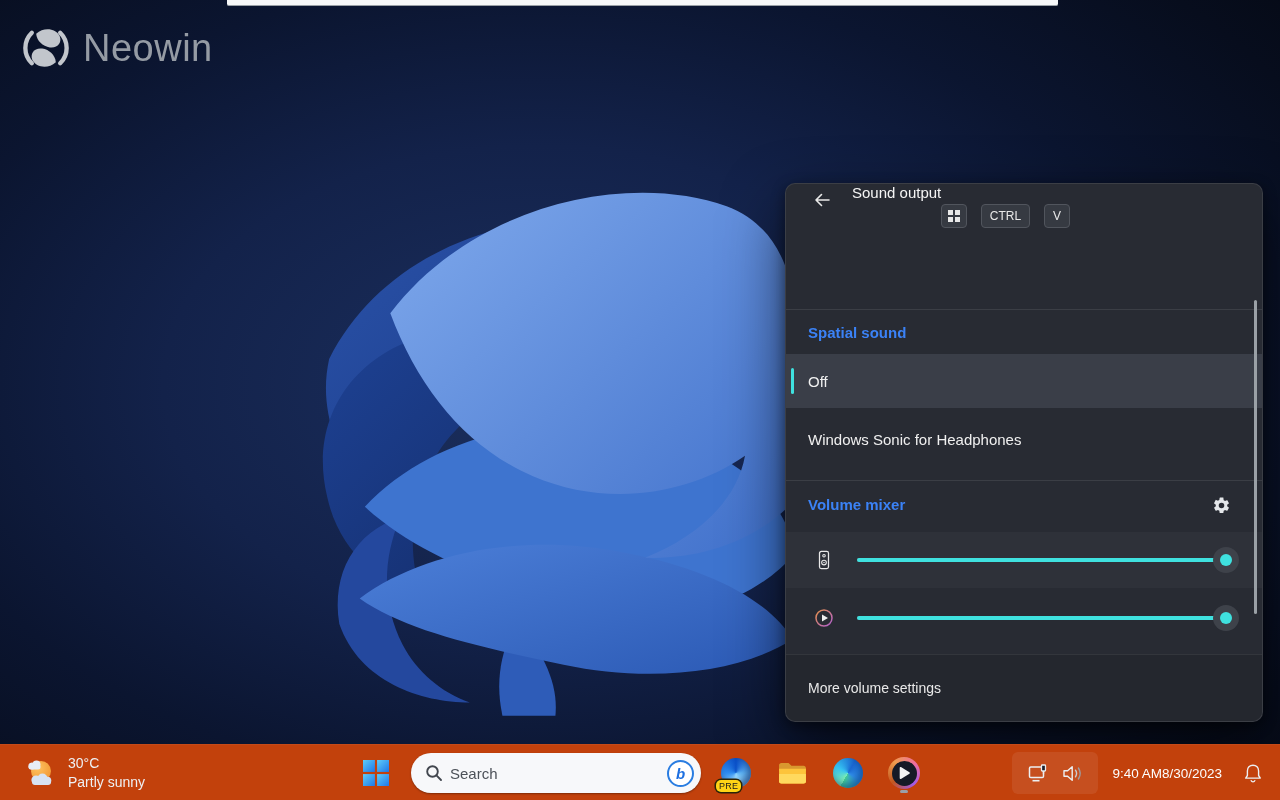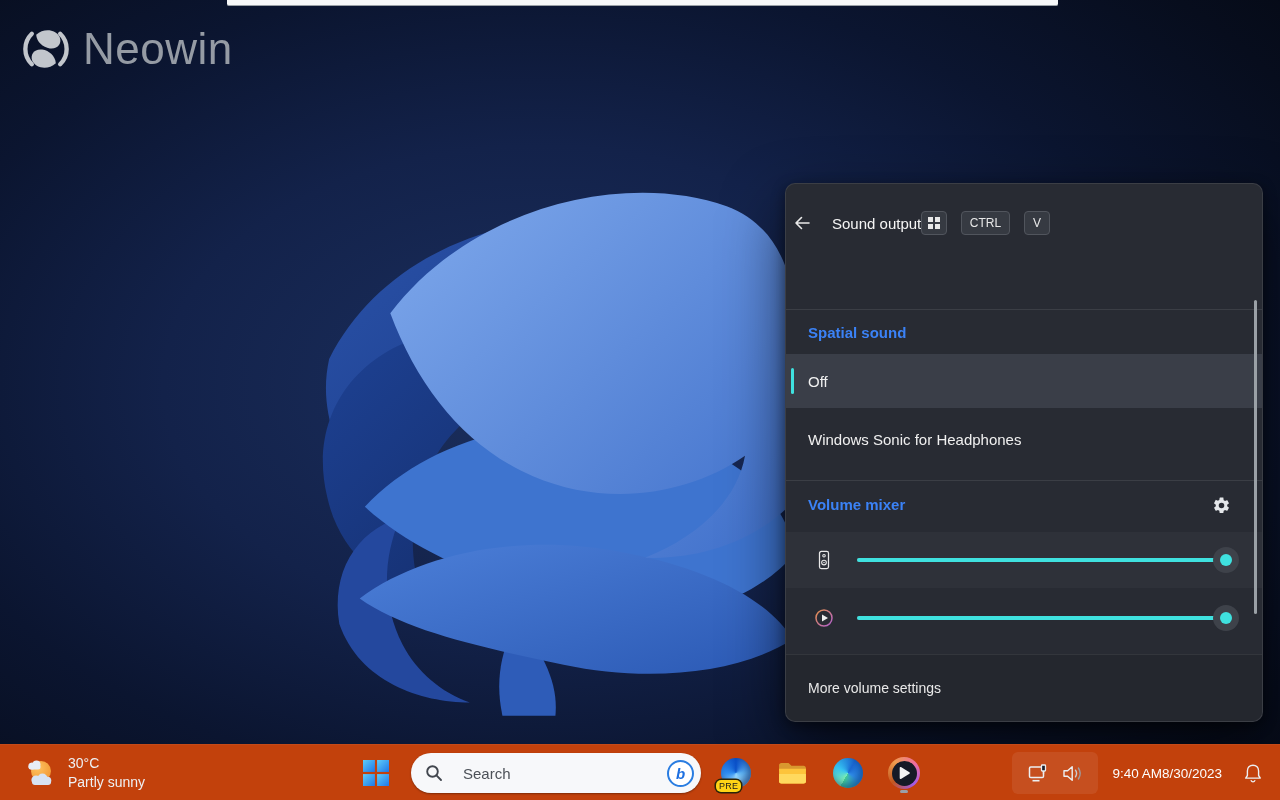--- a/index.html
+++ b/index.html
@@ -18,30 +18,30 @@
   .wallpaper-svg { position:absolute; left:268px; top:160px; width:530px; height:556px; }
 
   
   .top-strip {
     position:absolute; left:227px; top:0; width:831px; height:6px;
     background:#f7f8f9; border-bottom:1px solid #9aa0a6; border-radius:0 0 2px 2px;
   }
 
   
   .neowin { position:absolute; left:22px; top:24px; display:flex; align-items:center; gap:13px; }
-  .neowin-text { font-size:44px; color:#959ba4; letter-spacing:.5px; }
+  .neowin-text { font-size:38px; color:#959ba4; letter-spacing:.5px; }
 
   
   .flyout {
     position:absolute; left:785px; top:183px; width:478px; height:539px;
     background:#282b33; border:1px solid rgba(255,255,255,.09); border-radius:10px;
     box-shadow:0 24px 60px rgba(0,0,0,.6), 0 4px 14px rgba(0,0,0,.45);
     font-size:15px;
   }
-  .fly-header { position:absolute; top:7px; left:0; right:0; height:64px; display:flex; align-items:center; }
+  .fly-header { position:absolute; top:0; left:0; right:0; height:64px; display:flex; padding-left:20px; }
   .back-btn { width:32px; height:32px; display:flex; align-items:center; justify-content:center; border-radius:5px; cursor:default; }
   .fly-title { margin-left:14px; color:#f5f5f5; }
   .kbd-group { display:flex; align-items:center; gap:14px; }
   .kbd {
     height:24px; min-width:24px; padding:0 8px; display:flex; align-items:center; justify-content:center;
     background:#363a42; border:1px solid #51555d; border-radius:4px; font-size:12px; color:#e8e8e8;
   }
   .kbd-win { padding:0 6px; }
   .win-grid { display:grid; grid-template-columns:5px 5px; grid-template-rows:5px 5px; gap:1.5px; }
   .win-grid i { background:#e8e8e8; }
@@ -91,21 +91,21 @@
   .weather { position:absolute; left:14px; top:50%; transform:translateY(-50%); display:flex; align-items:center; gap:10px; padding:4px 8px; border-radius:4px; }
   .weather-texts { display:flex; flex-direction:column; line-height:19px; font-size:14px; color:#eef0f3; }
 
   .tb-center { position:absolute; left:50%; top:0; transform:translateX(-50%); height:56px; display:flex; align-items:center; gap:14px; }
   .tb-btn { width:42px; height:42px; display:flex; align-items:center; justify-content:center; border-radius:5px; position:relative; }
   .search-pill {
     width:290px; height:40px; border-radius:20px; background:#f7f8fa;
     display:flex; align-items:center; padding:0 7px 0 14px;
     box-shadow:0 1px 2px rgba(0,0,0,.35);
   }
-  .search-pill .search-text { margin-left:20px; font-size:15px; color:#4c5158; }
+  .search-pill .search-text { margin-left:7px; font-size:15px; color:#4c5158; }
   .bing-badge {
     margin-left:auto; width:27px; height:27px; border-radius:50%;
     background:#fff; border:2px solid #2a7de1; display:flex; align-items:center; justify-content:center;
     color:#1d6fe0; font-weight:700; font-style:italic; font-size:15px;
   }
   .circle-icon { width:30px; height:30px; border-radius:50%; }
   .edge-pre-icon { background:conic-gradient(from 180deg, #9bdcff, #2f8df0, #0a50c8, #5fb5f5, #9bdcff); box-shadow:inset -3px -4px 7px rgba(2,20,80,.55); position:relative; }
   .pre-badge {
     position:absolute; left:-5px; bottom:-4px; background:#ffd416; color:#1c1c1c;
     font-size:9px; font-weight:400; padding:1px 3px; border-radius:5px; letter-spacing:.3px;

